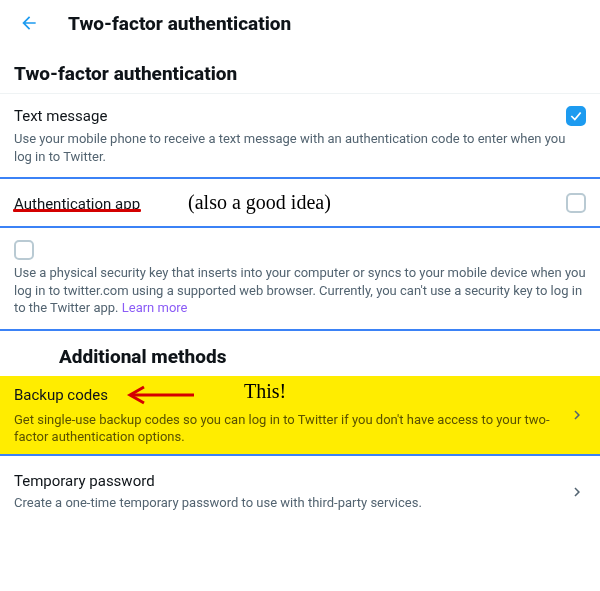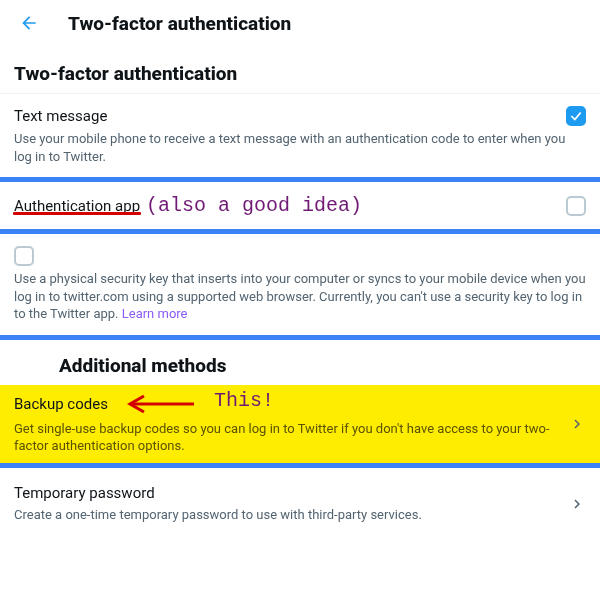--- a/index.html
+++ b/index.html
@@ -32,21 +32,21 @@
     font-size: 19px;
     font-weight: 800;
   }
   .section-heading {
     font-size: 19px;
     font-weight: 800;
     padding: 10px 14px 8px 14px;
   }
   .row {
     padding: 12px 14px 12px 14px;
-    border-bottom: 5px solid #3b82f6;
+    border-bottom: 2px solid #3b82f6;
     position: relative;
   }
   .row.no-border { border-bottom: none; }
   .row-top {
     display: flex;
     align-items: center;
     justify-content: space-between;
   }
   .row-title {
     font-size: 15px;
@@ -96,23 +96,24 @@
   }
   .checkbox.checked svg {
     width: 14px;
     height: 14px;
     stroke: #fff;
     stroke-width: 3;
     fill: none;
   }
   
   .hand-red {
-    font-family: Liberation Mono, monospace;
-    color: #701a75;
+    font-family: Liberation Serif, serif;
+    color: #000000;
     font-weight: 400;
+    margin-left: 30px;
   }
   .underline-red {
     position: absolute;
     height: 3px;
     background: #d40000;
     border-radius: 1px;
   }
   .highlight {
     background: #ffed00;
   }
@@ -143,21 +144,21 @@
       <svg viewBox="0 0 24 24">
           <polyline points="4,12 10,18 20,6"></polyline>
         </svg>
     </div>
   </div>
   <div class="row-desc">Use your mobile phone to receive a text message with an authentication code to enter when you log in to Twitter.</div>
 </div>
 
 <div class="row" style="position:relative;">
   <div class="row-top">
-    <div style="display:flex;align-items:baseline;gap:6px;">
+    <div style="display:flex;align-items:baseline;gap:18px;">
       <span class="row-title">Authentication app</span>
       <span class="hand-red" style="font-size:20px;">(also a good idea)</span>
     </div>
     <div class="checkbox"></div>
   </div>
   <div class="underline-red" style="left:13px;top:30px;width:128px;"></div>
 </div>
 
 <div class="row">
   <div class="row-top">

